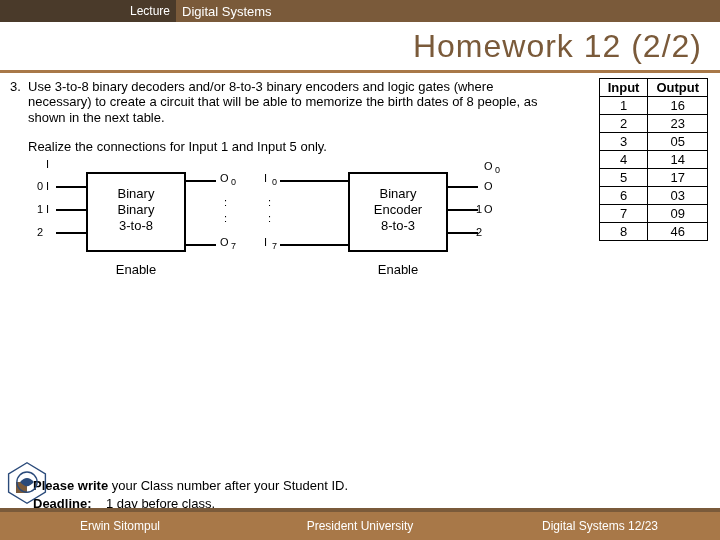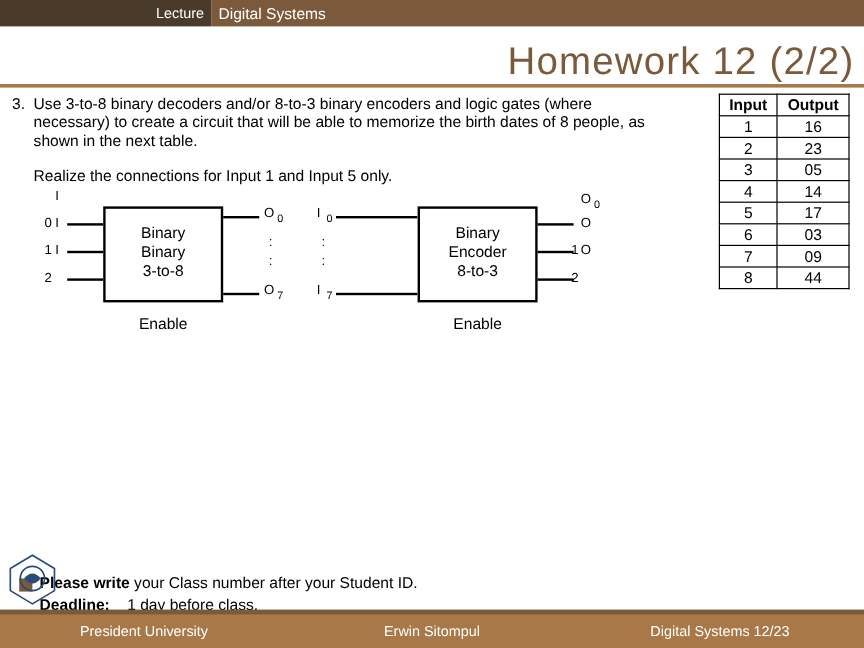--- a/index.html
+++ b/index.html
@@ -1,20 +1,20 @@
 <!DOCTYPE html>
 <html><head>
 <meta charset="utf-8">
 <style>
   * { margin: 0; padding: 0; box-sizing: border-box; }
   body { width: 720px; height: 540px; font-family: Verdana, Geneva, sans-serif; background: #fff; position: relative; overflow: hidden; }
   .top-bar { width: 100%; height: 22px; display: flex; }
   .top-seg-1 { width: 176px; height: 22px; background: #4a3a2a; color: #fff; font-size: 12px; display: flex; align-items: center; justify-content: flex-end; padding-right: 6px; }
   .top-seg-2 { flex: 1; height: 22px; background: #7a5a3a; color: #fff; font-size: 13px; display: flex; align-items: center; padding-left: 6px; }
-  .title-bar { width: 100%; height: 48px; background: #fff; display: flex; align-items: flex-end; justify-content: flex-end; padding-right: 8px; }
+  .title-bar { width: 100%; height: 48px; background: #fff; display: flex; align-items: center; justify-content: flex-end; padding-right: 18px; }
   .title-bar h1 { font-family: Verdana, sans-serif; font-size: 32px; font-weight: normal; color: #7a5a3a; letter-spacing: 1px; }
   .accent-line { width: 100%; height: 3px; background: #a87848; }
   .content { position: relative; padding: 6px 10px 0 10px; font-size: 13px; color: #000; }
   .problem-row { display: flex; }
   .num { width: 18px; flex-shrink: 0; }
   .ptext { flex: 1; padding-right: 170px; line-height: 1.18; }
   .realize { margin: 14px 0 4px 18px; padding-right: 170px; line-height: 1.18; }
   .io-table { position: absolute; right: 12px; top: 78px; border-collapse: collapse; background: #fff; border-radius: 26px; }
   .io-table th, .io-table td { border: 1px solid #000; padding: 1px 8px; font-size: 13px; text-align: center; }
   .io-table th { font-weight: bold; }
@@ -156,31 +156,31 @@
   <tr>
         <td>6</td>
         <td>03</td>
       </tr>
   <tr>
         <td>7</td>
         <td>09</td>
       </tr>
   <tr>
         <td>8</td>
-        <td>44</td>
+        <td>46</td>
       </tr>
 </tbody>
   </table>
 
 <div class="logo">
   <svg viewBox="0 0 100 100">
       <polygon points="50,6 90,30 90,70 50,94 10,70 10,30" fill="none" stroke="#2a4a7a" stroke-width="3"></polygon>
       <circle cx="50" cy="48" r="22" fill="none" stroke="#2a4a7a" stroke-width="3"></circle>
       <path d="M35 48 Q50 30 65 48 Q50 66 35 48" fill="#2a4a7a"></path>
     </svg>
 </div>
 
 <div class="footer-under"></div>
 <div class="footer">
+  <div class="col">Erwin Sitompul</div>
   <div class="col">President University</div>
-  <div class="col">Erwin Sitompul</div>
   <div class="col">Digital Systems 12/23</div>
 </div>
 
 </body></html>

